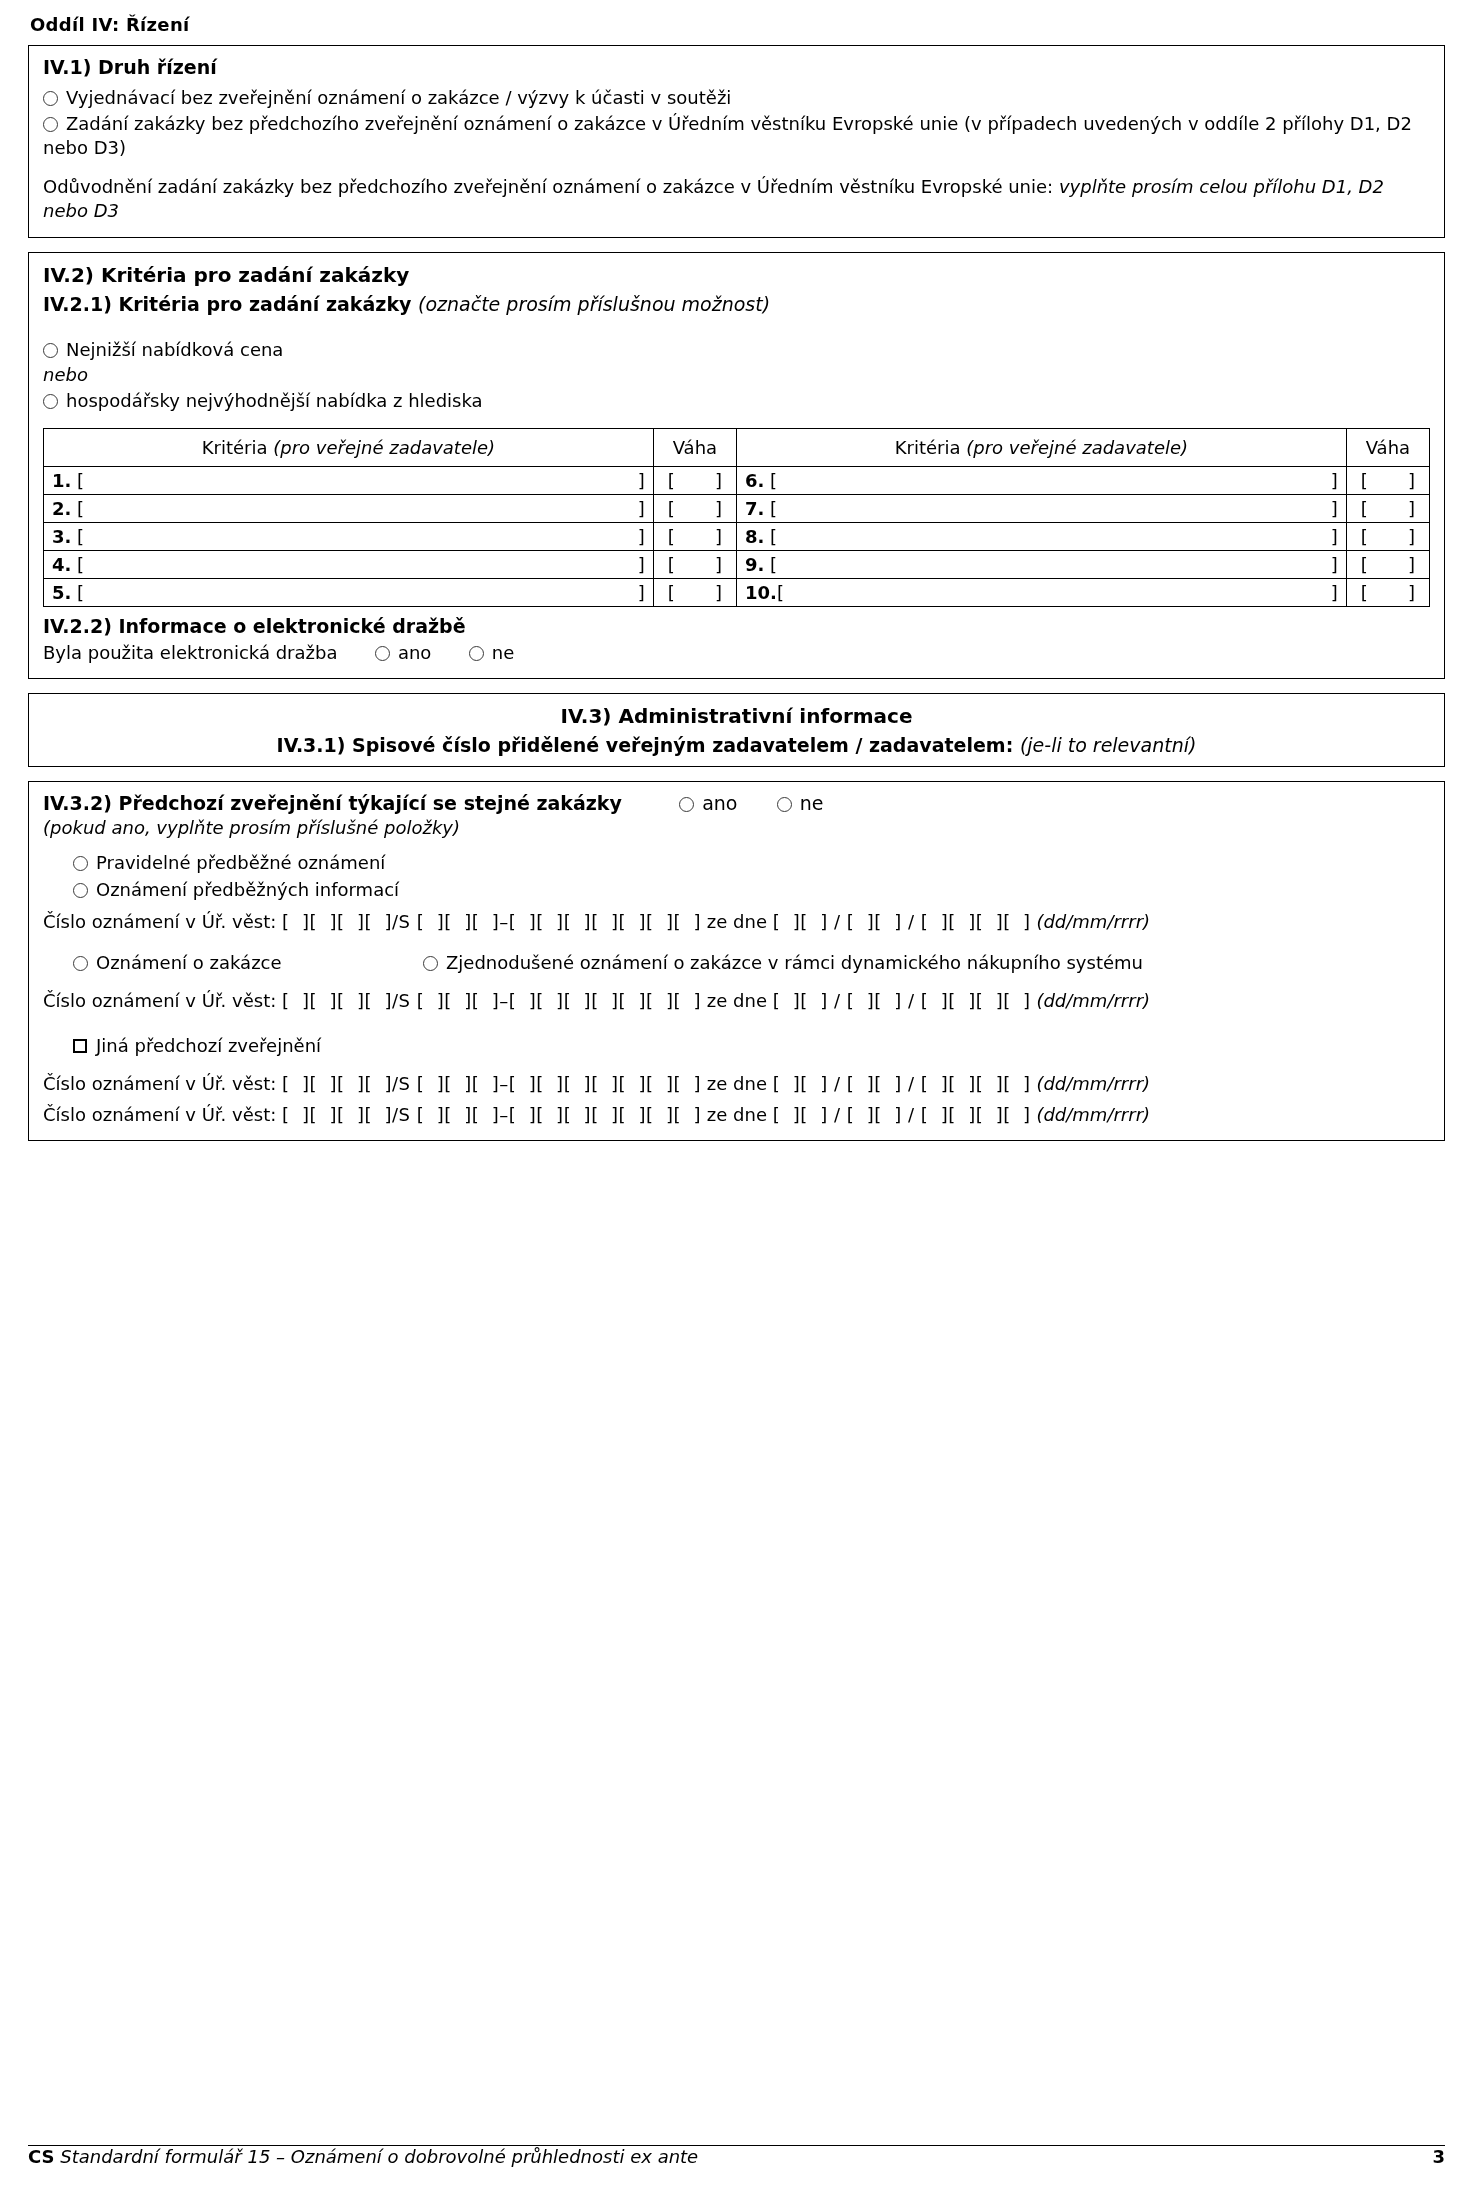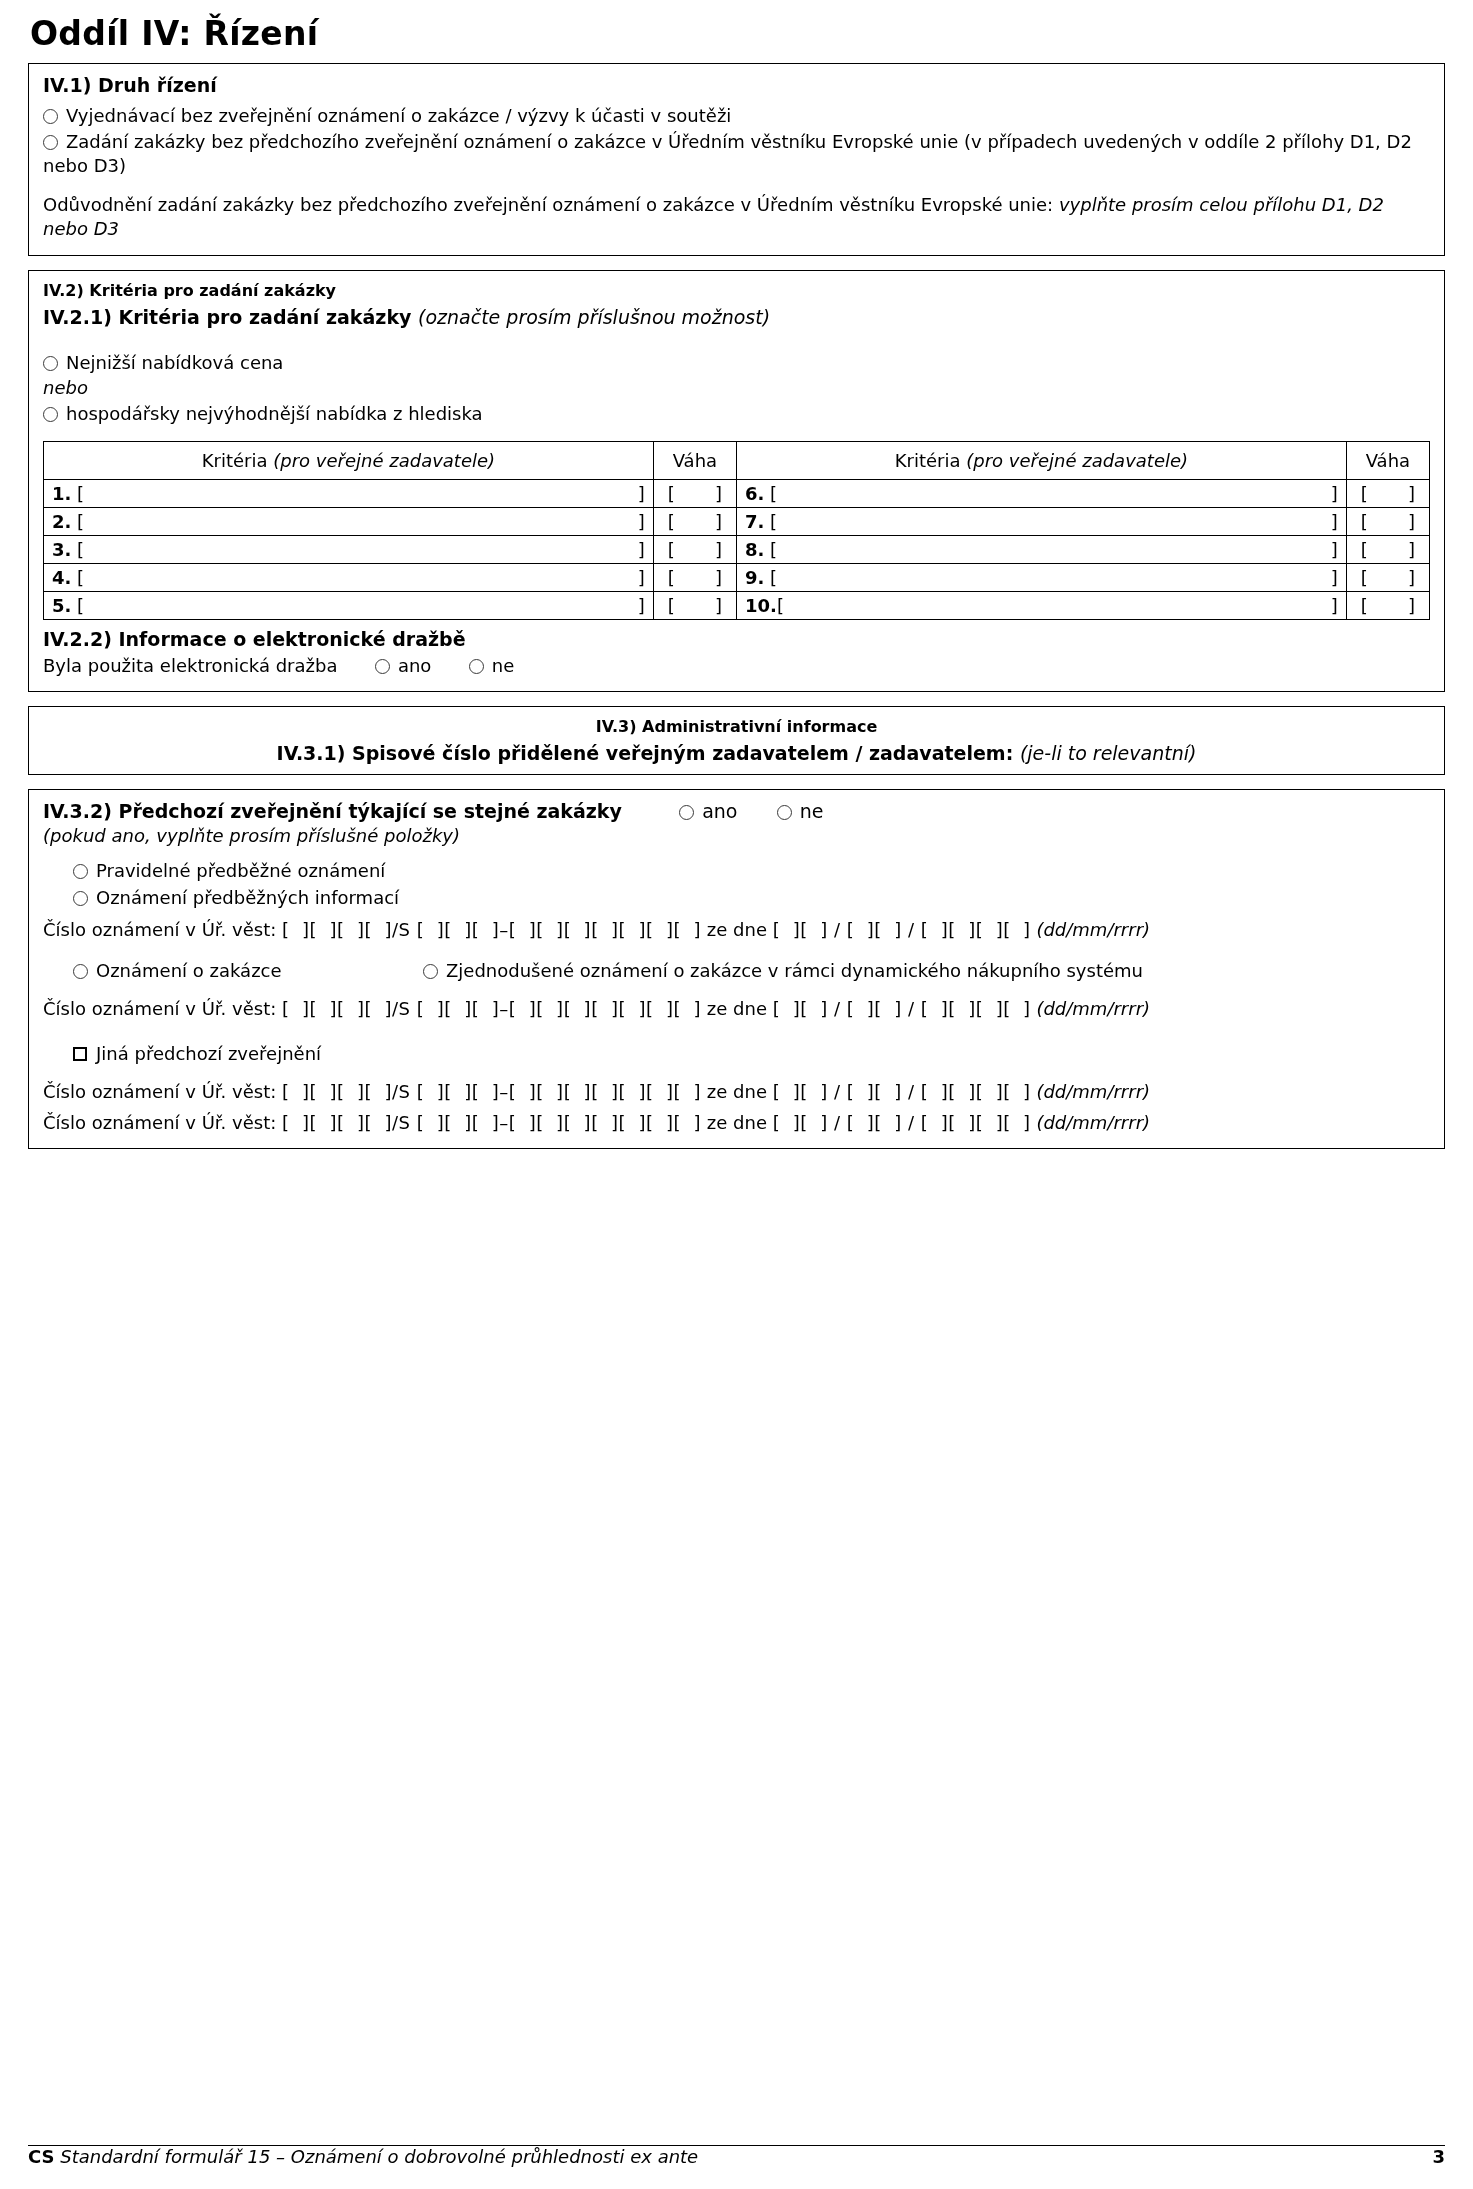--- a/index.html
+++ b/index.html
@@ -15,21 +15,21 @@
   }
   .page {
     position: relative;
     width: 1473px;
     min-height: 2189px;
     box-sizing: border-box;
     padding: 14px 28px 0 28px;
   }
   
   .doc-title {
-    font-size: 33px;
+    font-size: 18px;
     font-weight: bold;
     letter-spacing: 0.3px;
     margin: 0 0 10px 2px;
   }
   
   .box {
     border: 1.5px solid #000;
     box-sizing: border-box;
     padding: 10px 14px 12px 14px;
     margin-bottom: 14px;
@@ -39,21 +39,21 @@
     font-weight: bold;
     margin: 0 0 8px 0;
   }
   .sub-head {
     font-size: 19px;
     font-weight: bold;
     margin: 0 0 6px 0;
   }
   .sub-head .it { font-style: italic; font-weight: normal; }
   .sec-title-line {
-    font-size: 16px;
+    font-size: 20px;
     font-weight: bold;
     margin: 0 0 6px 0;
   }
   p.t {
     font-size: 18px;
     line-height: 1.32;
     margin: 0 0 2px 0;
   }
   .it { font-style: italic; }
   .b { font-weight: bold; }

